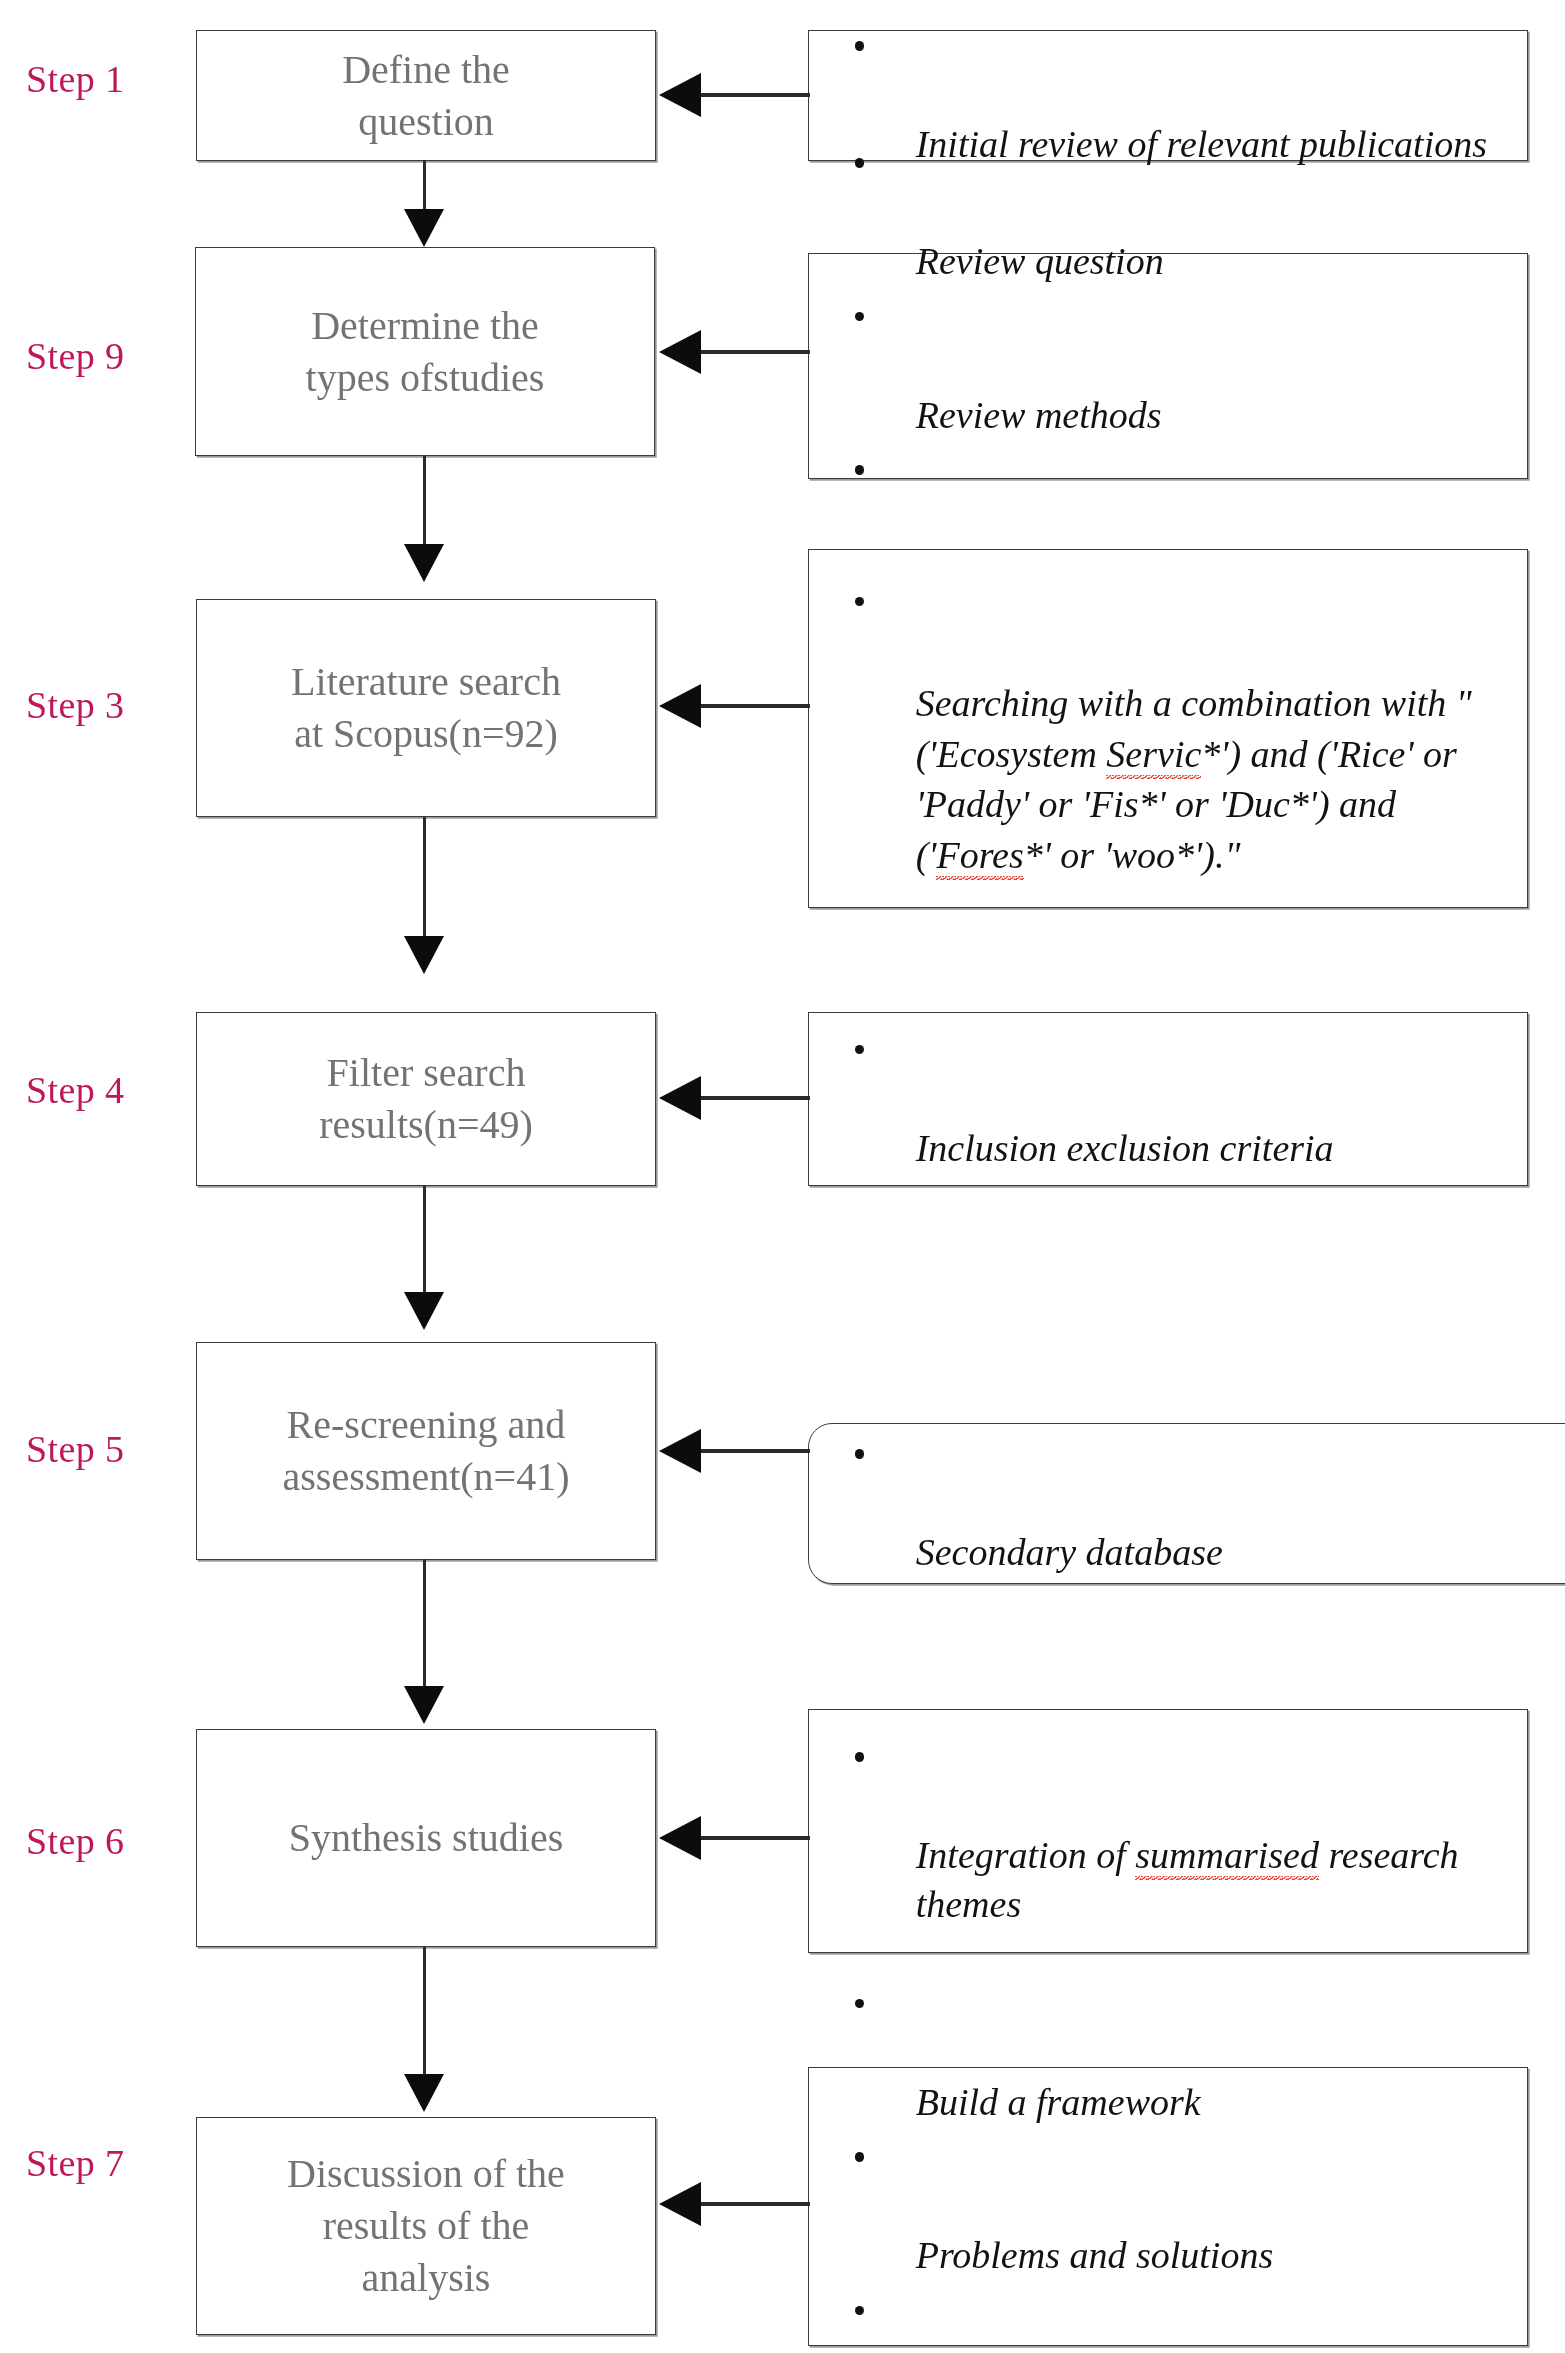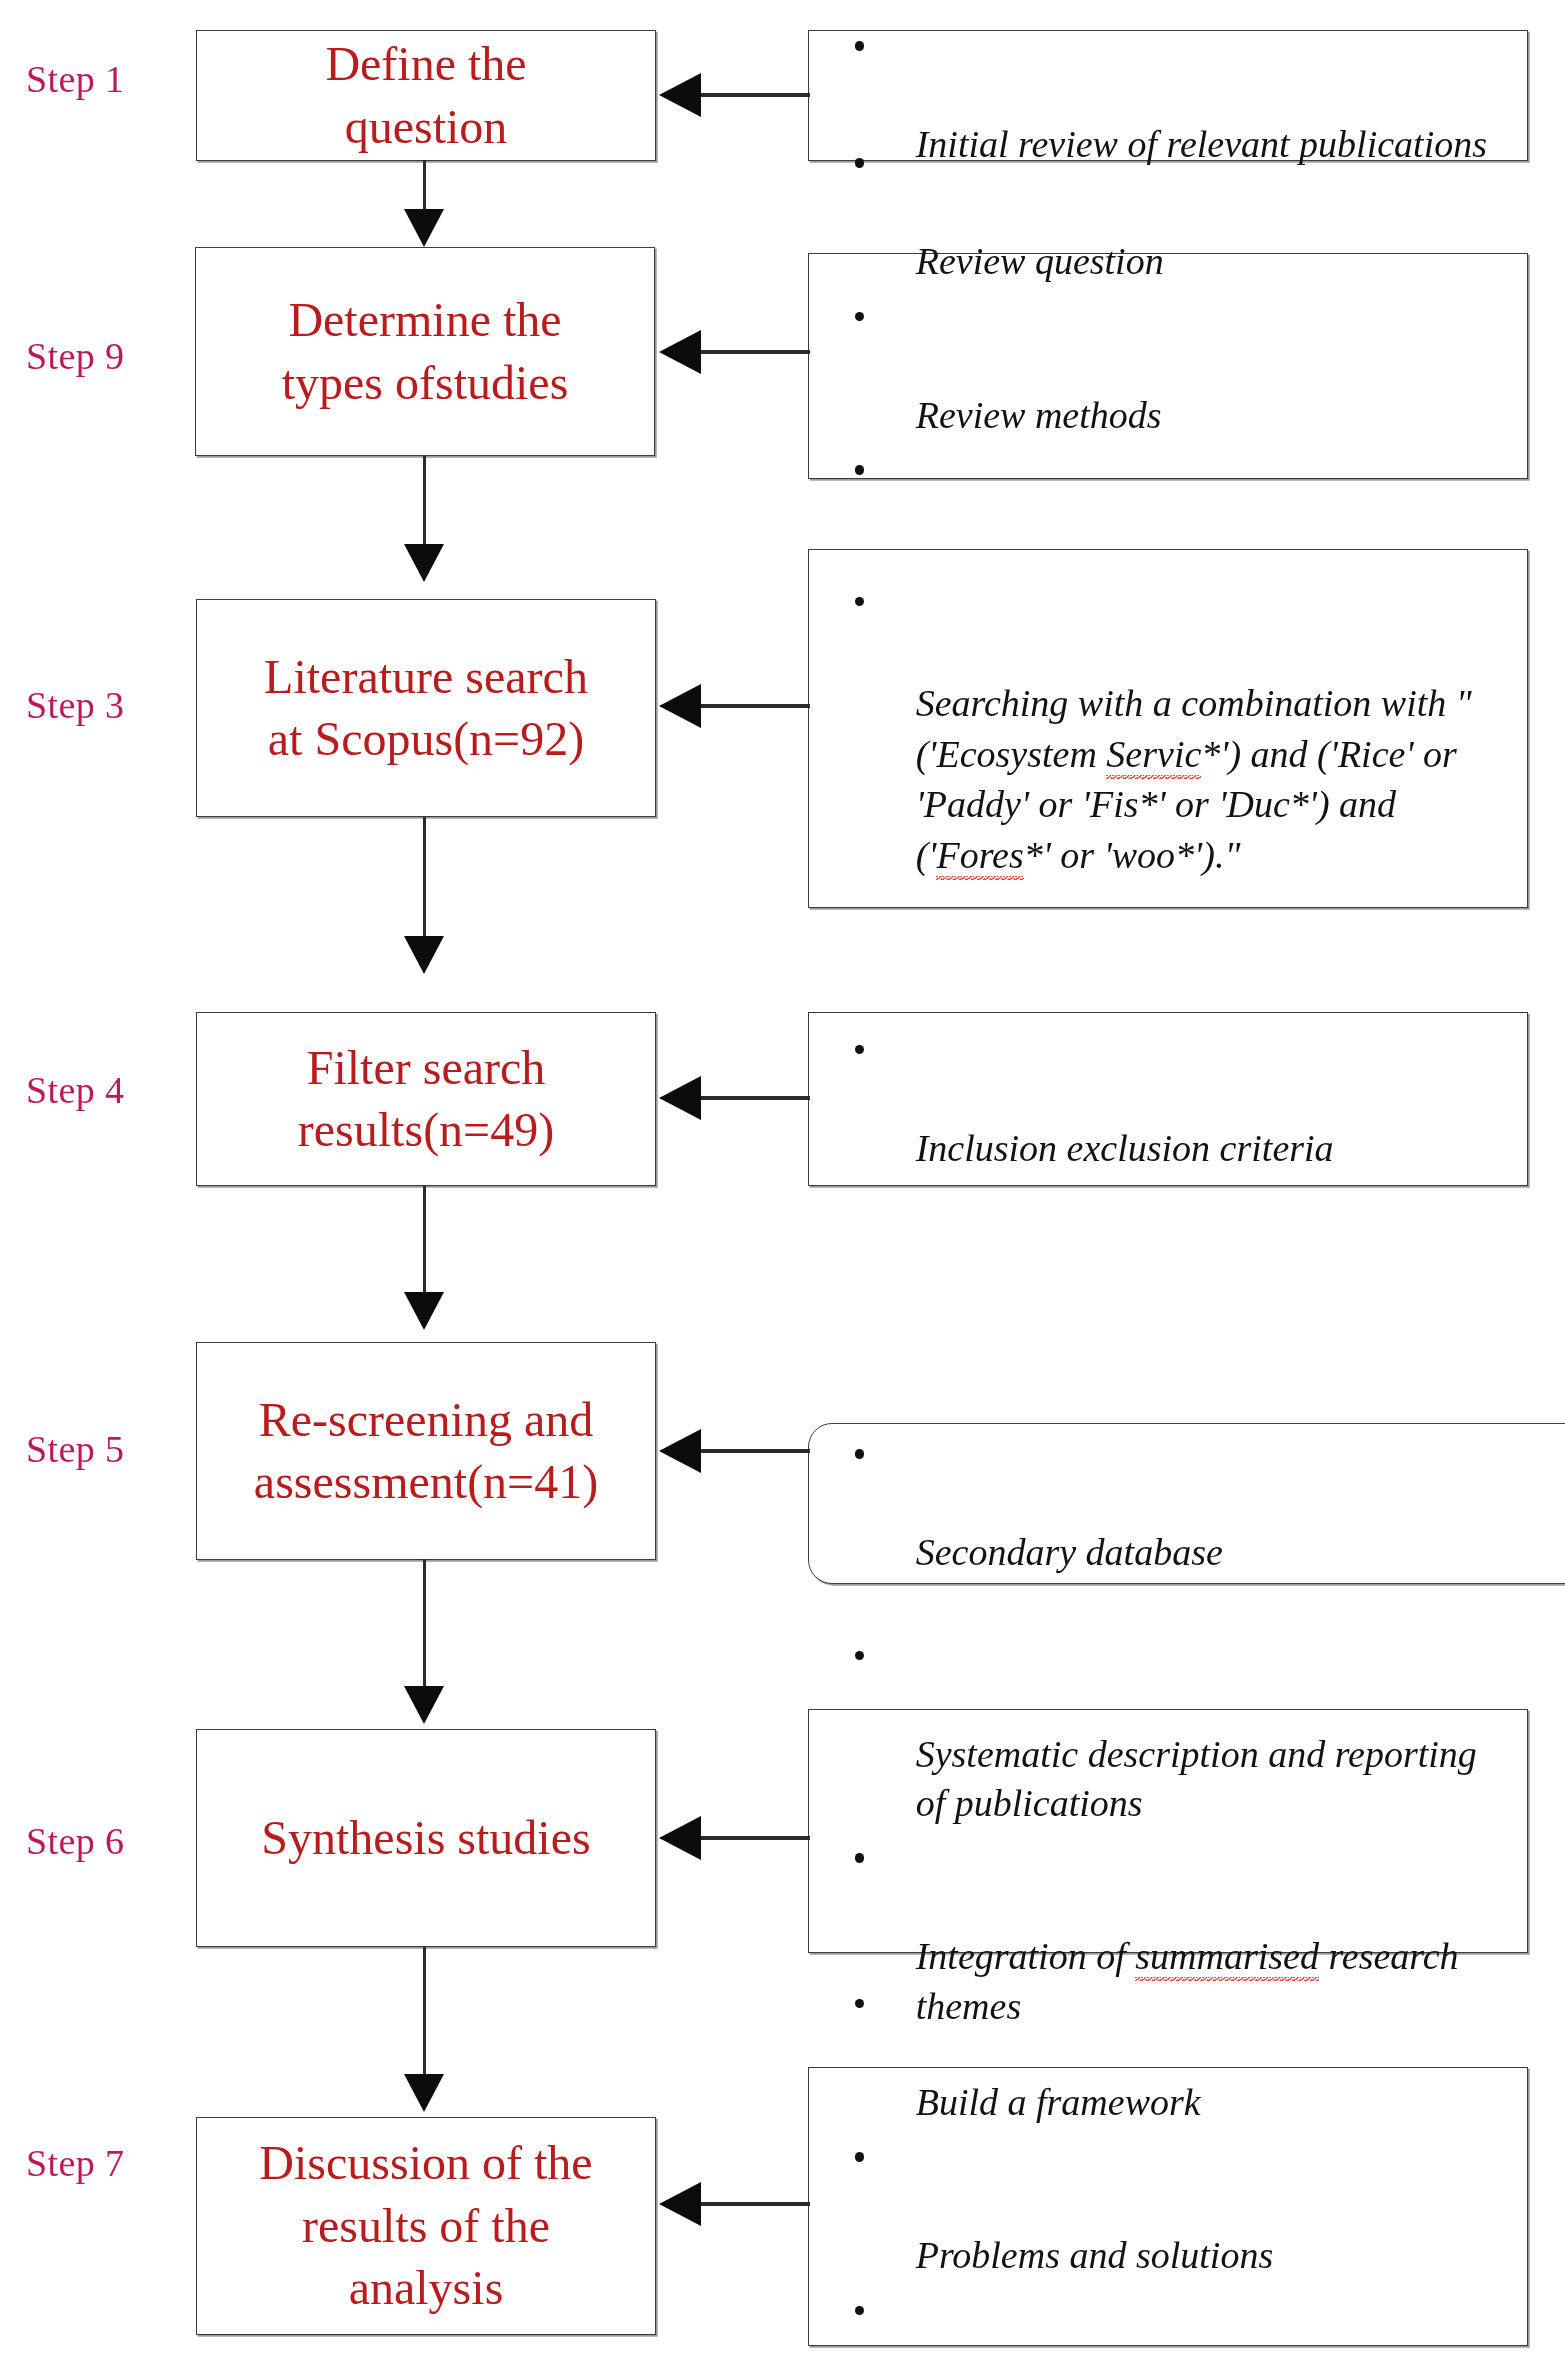--- a/index.html
+++ b/index.html
@@ -46,23 +46,23 @@
 
   
   .stage-box {
     display: flex;
     align-items: center;
     justify-content: center;
     text-align: center;
     padding: 5.2px 8.7px;
   }
   .stage-text {
-    font-size: 48px;
+    font-size: 40px;
     line-height: 1.30;
-    color: #b91c1c;
+    color: #737373;
     white-space: pre-line;
   }
 
   
   .detail-box {
     display: flex;
     align-items: center;
     padding: 8.7px 12.2px 8.7px 15.7px;
   }
   .bullet-list {
@@ -260,24 +260,20 @@
   <div class="step-label" style="top:1821px;">Step 6</div>
 
   <div class="box stage-box" style="left:196px; top:1729px; width:460px; height:218px;">
     <div class="stage-text">Synthesis studies</div>
   </div>
 
   <div class="box detail-box" style="left:808px; top:1709px; width:720px; height:244px;">
     <ul class="bullet-list">
       <li>
         <span class="dot"></span>
-        <span>Systematic description and reporting of publications</span>
-      </li>
-      <li>
-        <span class="dot"></span>
         <span>Integration of </span><span class="squiggle">summarised</span><span> research themes</span>
       </li>
     </ul>
   </div>
 
   <div class="h-line" style="left:701px; top:1836px; width:109px;"></div>
   <div class="h-arrow" style="left:659px; top:1816px;"></div>
 
   <div class="v-line" style="left:423px; top:1947px; height:131px;"></div>
   <div class="v-arrow" style="left:404px; top:2074px;"></div>

